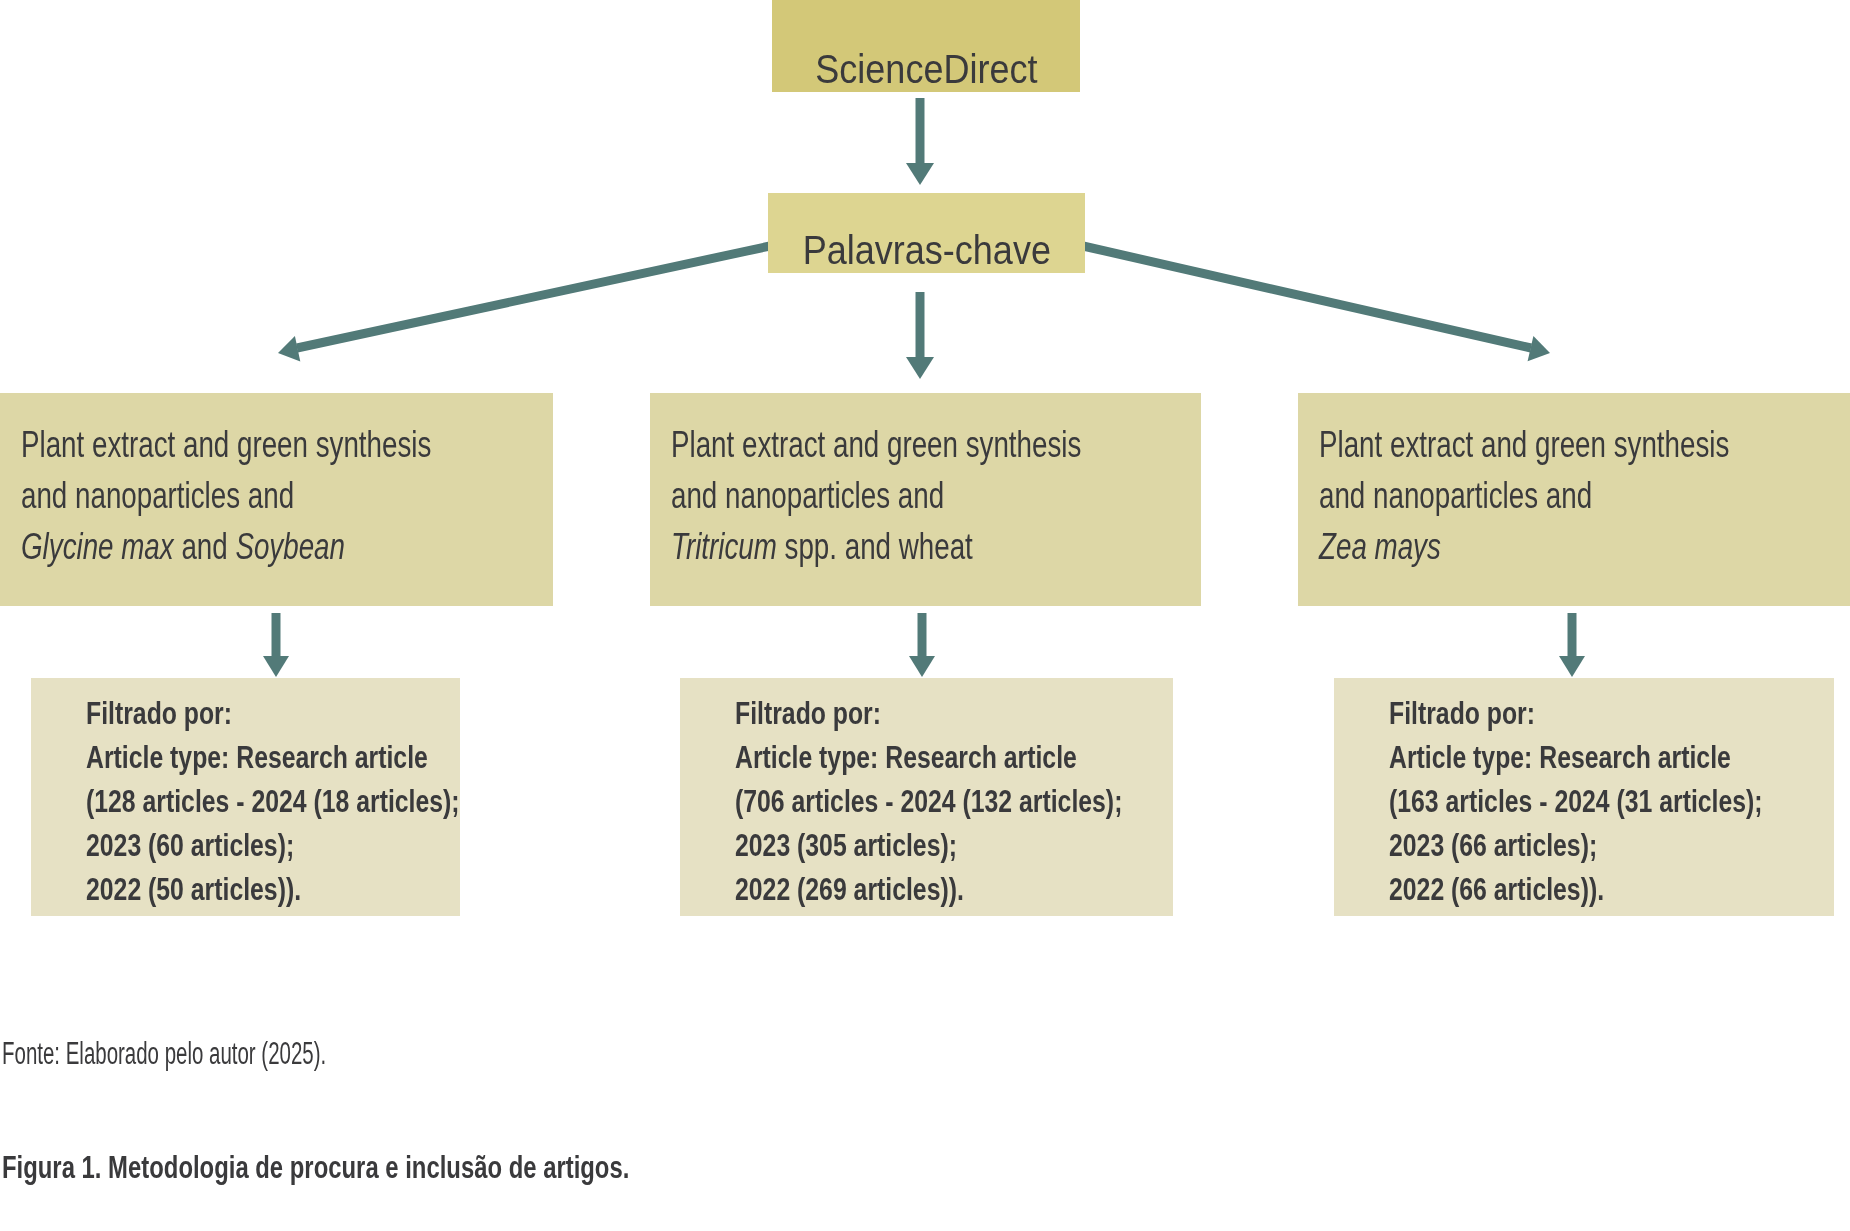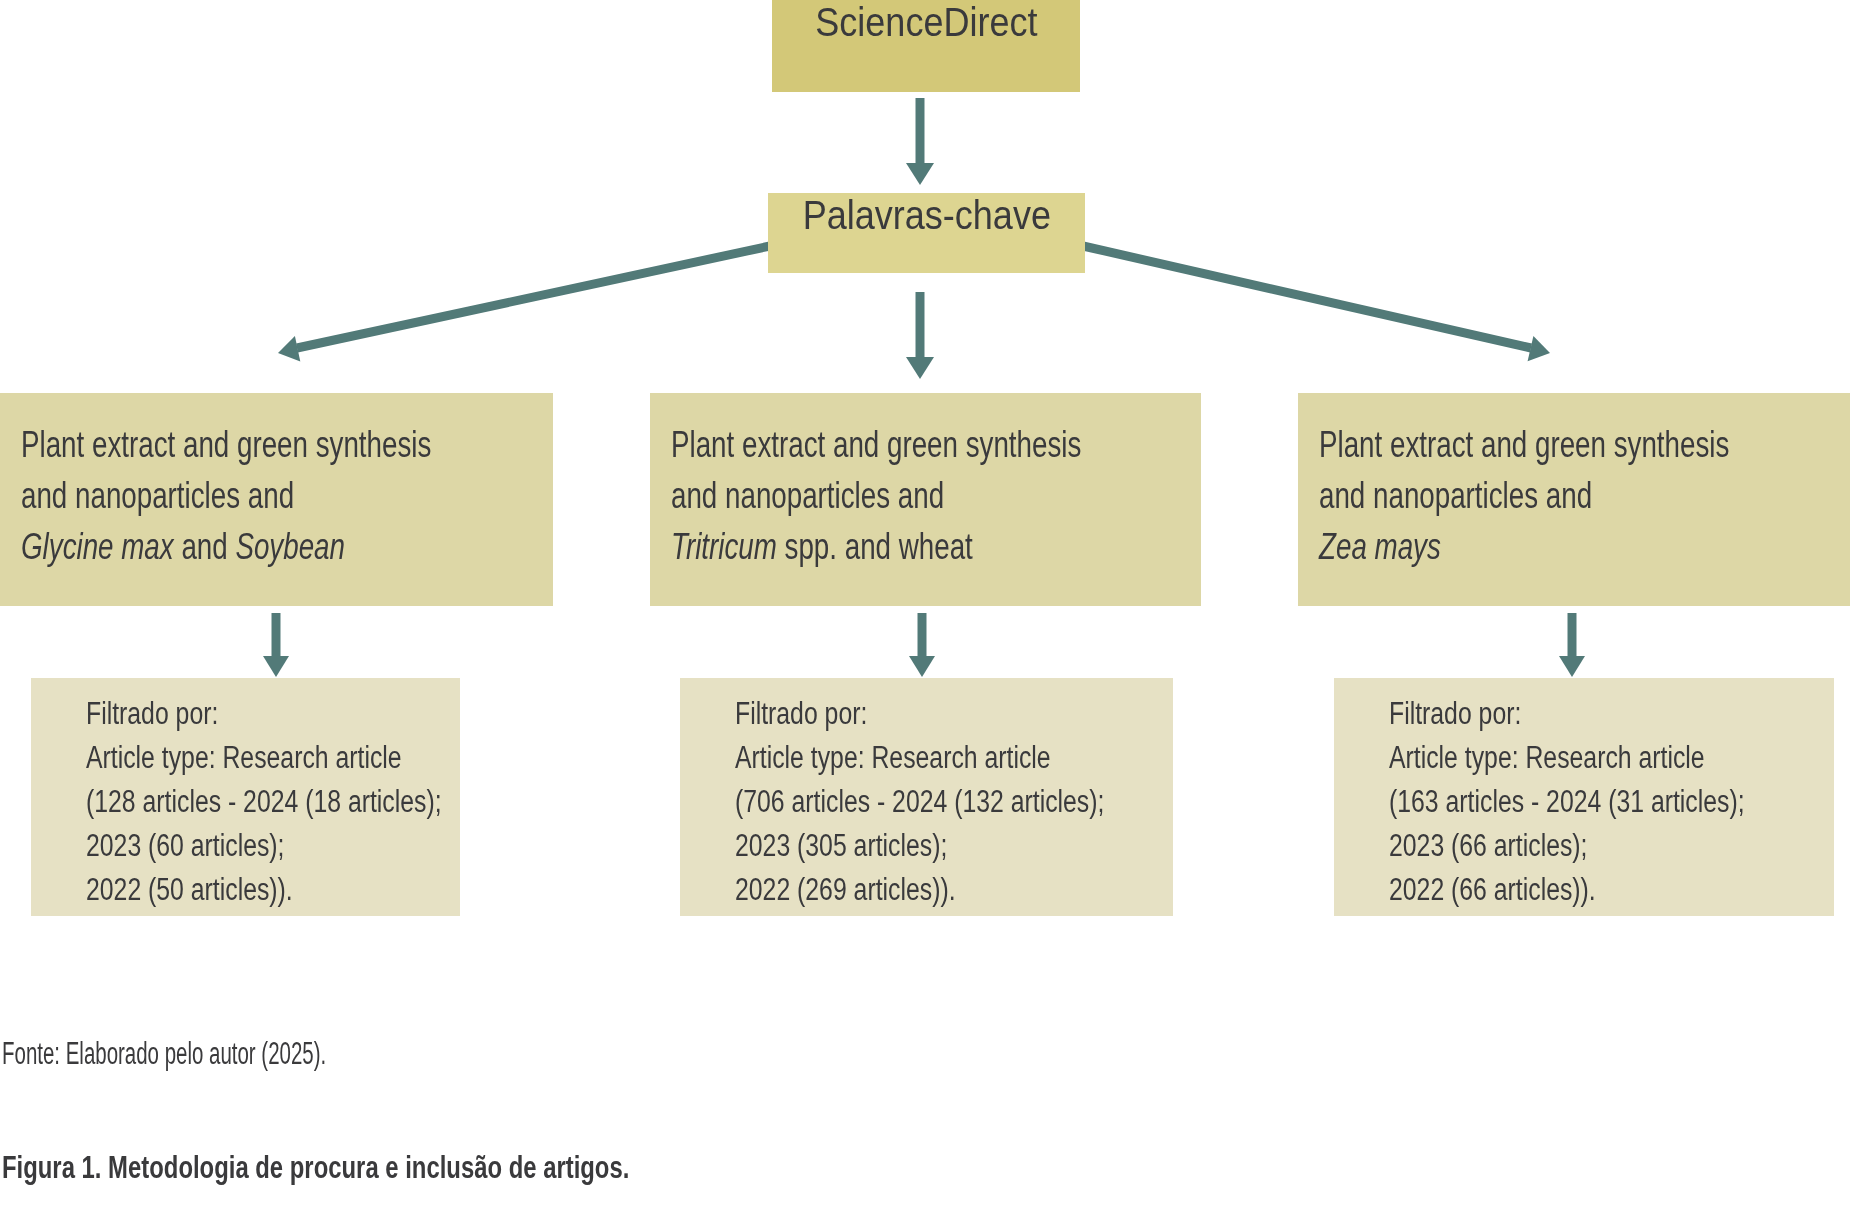--- a/index.html
+++ b/index.html
@@ -9,34 +9,34 @@
   html,body{margin:0;padding:0;background:#ffffff;}
   .canvas{
     position:relative; width:1850px; height:1231px; background:#ffffff; overflow:hidden;
     font-family:"Liberation Sans","DejaVu Sans",sans-serif; color:var(--c-text);
   }
   .arrows{position:absolute; left:0; top:0; width:1850px; height:1231px; pointer-events:none;}
   .ar{stroke:var(--c-arrow); stroke-width:9; fill:none;}
   .ah{fill:var(--c-arrow); stroke:none;}
 
   .box{position:absolute; box-sizing:border-box;}
-  .hdr{display:flex; align-items:flex-start; justify-content:center; background:var(--c-kw);}
+  .hdr{display:flex; align-items:flex-end; justify-content:center; background:var(--c-kw);}
   .hdr .hline{display:inline-block; white-space:nowrap; font-size:40px; transform:scaleX(0.9); transform-origin:50% 50%;}
   #sd-box{left:772px; top:0; width:308px; height:92px; background:var(--c-sd);}
   #kw-box{left:768px; top:193px; width:317px; height:80px;}
 
   .qbox{top:393px; height:213px; background:var(--c-q); padding:26px 16px 0 21px;}
   #qbox-0{left:0; width:553px;}
   #qbox-1{left:650px; width:551px;}
   #qbox-2{left:1298px; width:552px;}
   .qline{display:block; white-space:nowrap; font-size:37px; line-height:51px;
          transform:scaleX(0.75); transform-origin:0 50%;}
   .it{font-style:italic;}
 
-  .fbox{top:678px; height:238px; background:var(--c-f); padding:14px 0 0 55px;}
+  .fbox{top:678px; height:238px; background:var(--c-f); padding:14px 0 0 55px;font-weight:bold;}
   #fbox-0{left:31px;  width:429px;}
   #fbox-1{left:680px; width:493px;}
   #fbox-2{left:1334px;width:500px;}
   .fline{display:block; white-space:nowrap; font-size:31px; line-height:44px;
          transform:scaleX(0.8); transform-origin:0 50%;}
 
   .caption{position:absolute; left:2px; white-space:nowrap;}
   #cap-fonte{top:1036px; font-size:31px; font-weight:400;
              transform:scaleX(0.66); transform-origin:0 0;}
   #cap-figura{top:1150px; font-size:31px; font-weight:700;

